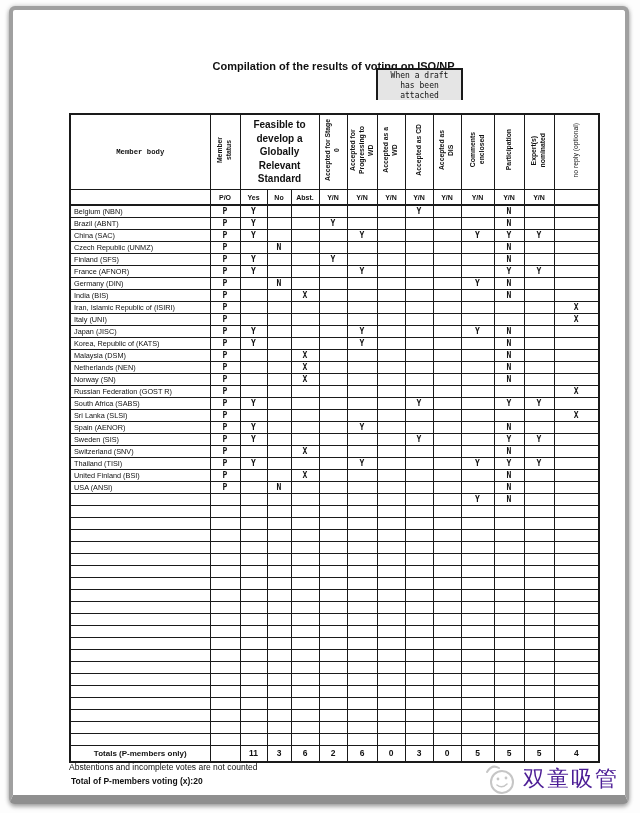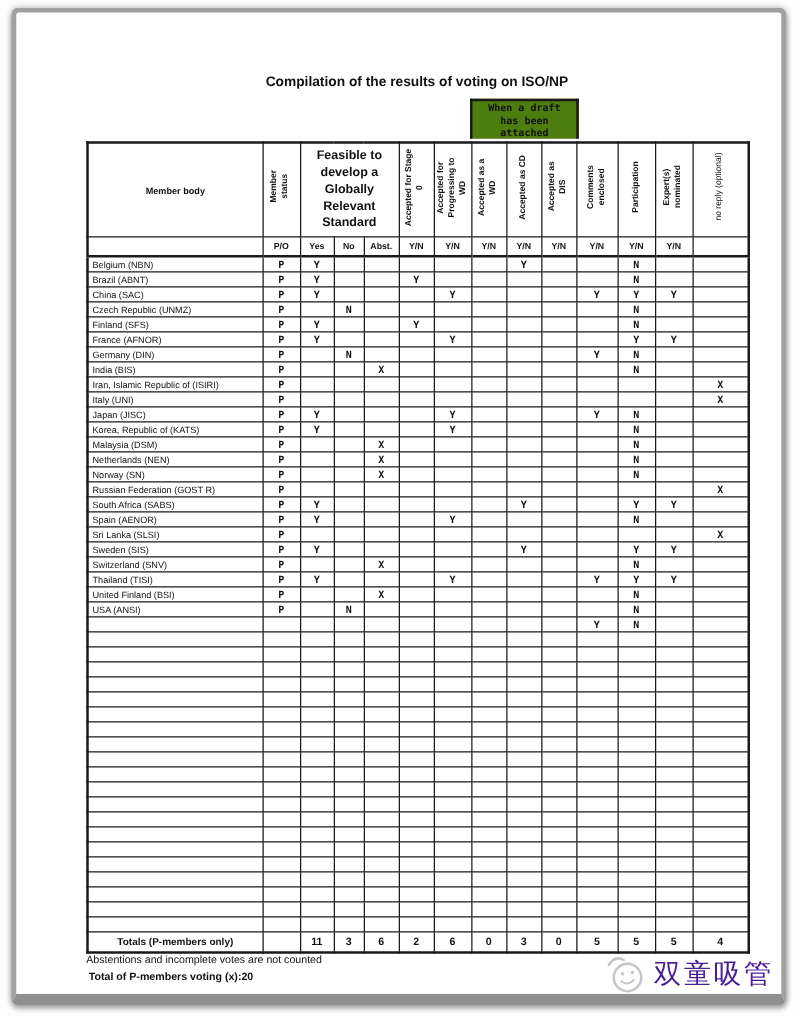--- a/index.html
+++ b/index.html
@@ -3,32 +3,32 @@
 <meta charset="utf-8">
 <style>
   html,body{margin:0;padding:0;background:#fdfdfd;width:640px;height:813px;overflow:hidden;
             font-family:"Liberation Sans",sans-serif;color:#111;}
   .frame{position:absolute;left:9px;top:6px;width:620px;height:798px;box-sizing:border-box;
          background:#fff;border:4px solid #a0a0a0;border-bottom:9px solid #8f8f8f;border-radius:6px;
          box-shadow:0 0 5px rgba(0,0,0,.22), 0 3px 4px rgba(0,0,0,.28);}
   .inner{position:absolute;left:0;top:0;right:0;bottom:0;}
   .title{position:absolute;left:56px;top:50px;width:529px;text-align:center;
          font-size:11px;font-weight:bold;}
-  .banner{position:absolute;left:363px;top:69px;width:87px;height:32px;box-sizing:border-box;
-          border:2px solid #1a1a1a;border-bottom:none;background:#4d7c0f;z-index:2;
-          font-family:"DejaVu Sans Mono",monospace;font-weight:bold;font-size:8px;line-height:1.25;
+  .banner{position:absolute;left:363px;top:58px;width:87px;height:32px;box-sizing:border-box;
+          border:2px solid #1a1a1a;border-bottom:none;background:#e5e5e5;z-index:2;
+          font-family:"DejaVu Sans Mono",monospace;font-weight:normal;font-size:8px;line-height:1.25;
           text-align:center;white-space:pre-line;padding-top:1px;}
   table.vt{position:absolute;left:56px;top:103px;border-collapse:collapse;table-layout:fixed;
            border:2px solid #1a1a1a;}
   table.vt th,table.vt td{border:1px solid #1a1a1a;padding:0;margin:0;}
   .c0{width:140px}.c1{width:30px}.c2{width:27px}.c3{width:24px}.c4{width:28px}.c5{width:28px}
   .c6{width:30px}.c7{width:28px}.c8{width:28px}.c9{width:28px}.c10{width:33px}.c11{width:30px}
   .c12{width:30px}.c13{width:45px}
   tr.head-row th{height:74px;vertical-align:middle;text-align:center;background:#fff;}
-  th.member-head{vertical-align:bottom;text-align:center;font-size:7.3px;font-weight:bold;padding-bottom:2px;}
+  th.member-head{vertical-align:bottom;text-align:center;font-size:7.3px;font-weight:bold;padding-bottom:2px;font-family:Liberation Mono, monospace;}
   .vtext{writing-mode:vertical-rl;transform:rotate(180deg);display:inline-block;
          white-space:pre-line;font-size:6.8px;font-weight:bold;line-height:1.3;}
   .vtext.normal{font-weight:normal;}
   th.feasible{font-size:10px;font-weight:bold;white-space:pre-line;line-height:1.35;text-align:center;}
   tr.sub-row th{height:14px;font-size:7px;font-weight:bold;text-align:center;
                 border-bottom:2px solid #1a1a1a;}
   tbody tr{height:11px;}
   tbody td{height:11px;font-family:"DejaVu Sans Mono",monospace;font-weight:bold;font-size:8px;
            line-height:9px;text-align:center;overflow:hidden;}
   tbody td.name{font-family:"Liberation Sans",sans-serif;font-weight:normal;font-size:7.3px;
@@ -380,50 +380,50 @@
             <td class="val"></td>
             <td class="val"></td>
             <td class="val">Y</td>
             <td class="val"></td>
             <td class="val"></td>
             <td class="val">Y</td>
             <td class="val">Y</td>
             <td class="val"></td>
           </tr>
           <tr>
+            <td class="name">Sri Lanka (SLSI)</td>
+            <td class="val">P</td>
+            <td class="val"></td>
+            <td class="val"></td>
+            <td class="val"></td>
+            <td class="val"></td>
+            <td class="val"></td>
+            <td class="val"></td>
+            <td class="val"></td>
+            <td class="val"></td>
+            <td class="val"></td>
+            <td class="val"></td>
+            <td class="val"></td>
+            <td class="val">X</td>
+          </tr>
+          <tr>
             <td class="name">Spain (AENOR)</td>
             <td class="val">P</td>
             <td class="val">Y</td>
             <td class="val"></td>
             <td class="val"></td>
             <td class="val"></td>
             <td class="val">Y</td>
             <td class="val"></td>
             <td class="val"></td>
             <td class="val"></td>
             <td class="val"></td>
             <td class="val">N</td>
             <td class="val"></td>
             <td class="val"></td>
-          </tr>
-          <tr>
-            <td class="name">Sri Lanka (SLSI)</td>
-            <td class="val">P</td>
-            <td class="val"></td>
-            <td class="val"></td>
-            <td class="val"></td>
-            <td class="val"></td>
-            <td class="val"></td>
-            <td class="val"></td>
-            <td class="val"></td>
-            <td class="val"></td>
-            <td class="val"></td>
-            <td class="val"></td>
-            <td class="val"></td>
-            <td class="val">X</td>
           </tr>
           <tr>
             <td class="name">Sweden (SIS)</td>
             <td class="val">P</td>
             <td class="val">Y</td>
             <td class="val"></td>
             <td class="val"></td>
             <td class="val"></td>
             <td class="val"></td>
             <td class="val"></td>

